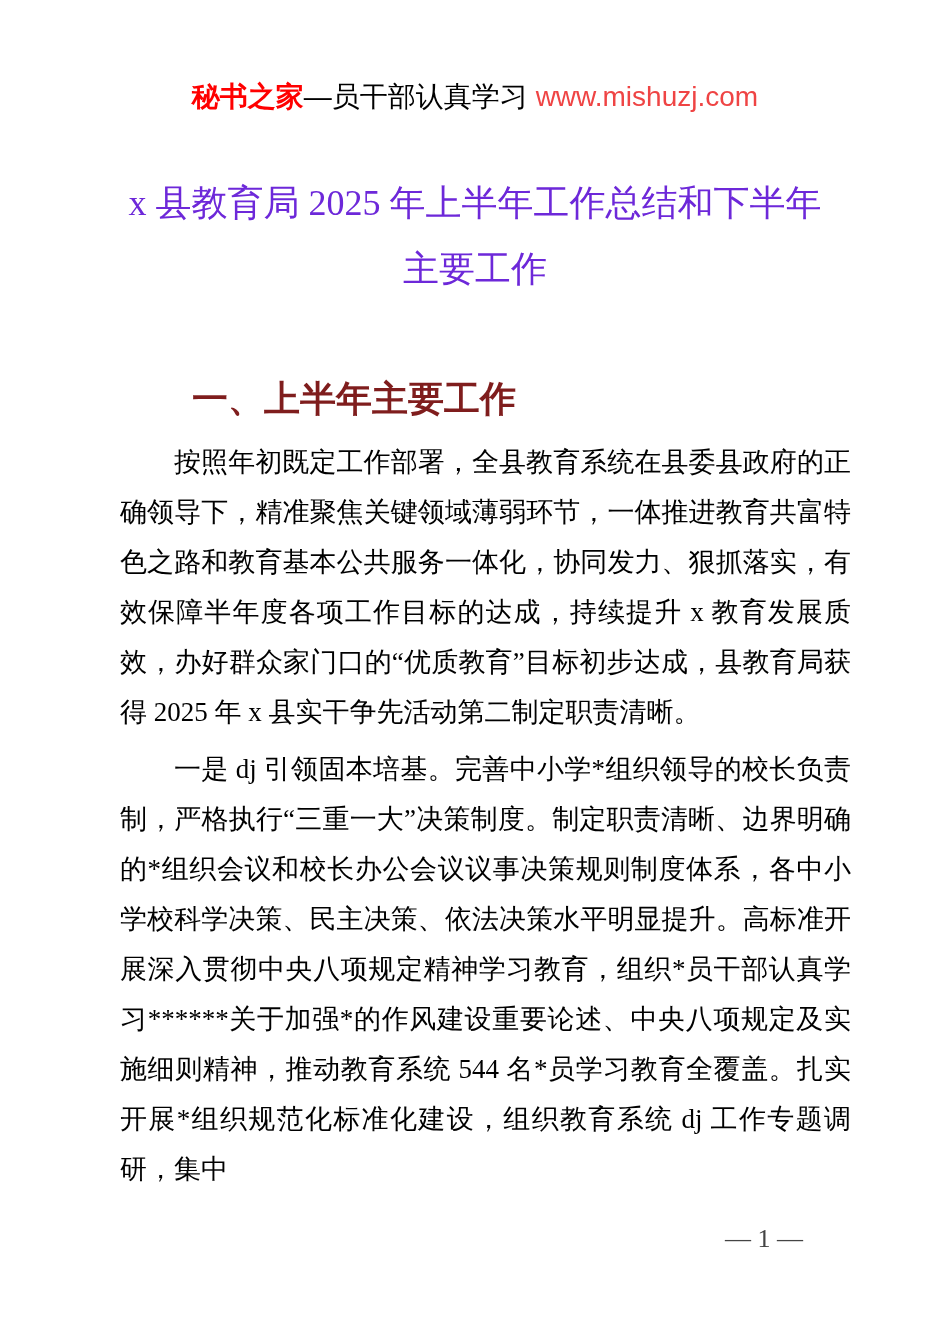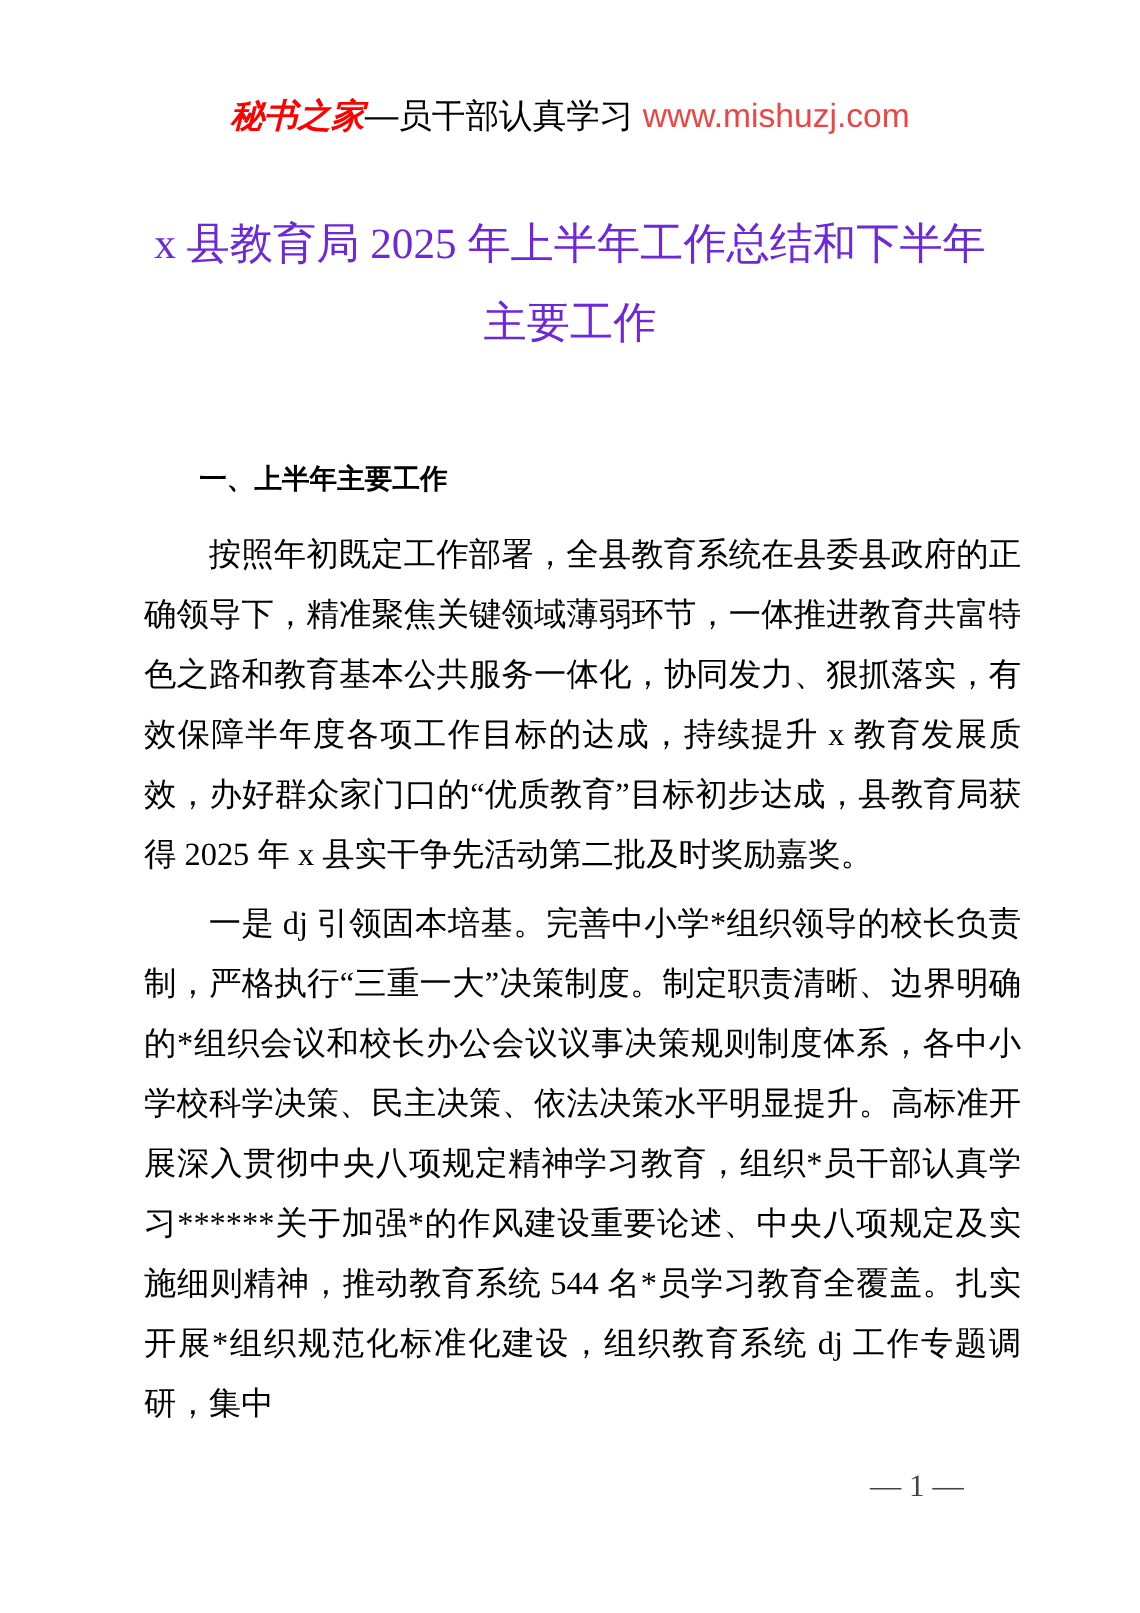--- a/index.html
+++ b/index.html
@@ -19,42 +19,41 @@
   .site-header {
     padding-top: 80px;
     text-align: center;
     font-family: "Liberation Sans", sans-serif;
     font-size: 28px;
     line-height: 34px;
     white-space: pre-wrap;
   }
   .site-header .brand {
     font-weight: bold;
-    font-style: italic;
   }
   .site-header .tagline {
     color: #000000;
   }
   .doc-title {
     width: 700px;
     margin: 56px auto 0;
     text-align: center;
     font-size: 36px;
     line-height: 66px;
     font-weight: normal;
     color: #6d28d9;
     font-family: "Liberation Serif", serif;
   }
   .section-heading {
     margin: 72px 99px 0 120px;
-    font-size: 23px;
+    font-size: 36px;
     line-height: 50px;
     font-weight: bold;
     text-indent: 2em;
-    color: #000000;
+    color: #7f1d1d;
     font-family: "Liberation Sans", sans-serif;
   }
   .content {
     margin: 0 99px 0 120px;
     font-size: 27px;
     line-height: 50px;
     text-align: justify;
     color: #000000;
   }
   .para {
@@ -84,19 +83,19 @@
 
 <div class="page">
 
   <div class="site-header"><span class="brand" style="color: rgb(255, 0, 0);">秘书之家</span><span class="tagline">—员干部认真学习 </span><span class="url" style="color: #ef4444;">www.mishuzj.com</span></div>
 
   <h1 class="doc-title">x 县教育局 2025 年上半年工作总结和下半年主要工作</h1>
 
   <h2 class="section-heading">一、上半年主要工作</h2>
 
   <div class="content" id="paragraphs">
-      <p class="para"><span>按照年初既定工作部署，全县教育系统在县委县政府的正确领导下，精准聚焦关键领域薄弱环节，一体推进教育共富特色之路和教育基本公共服务一体化，协同发力、狠抓落实，有效保障半年度各项工作目标的达成，持续提升 x 教育发展质效，办好群众家门口的“优质教育”目标初步达成，县教育局获得 2025 年 x 县实干争先活动</span><b>第二</b><span>批及时奖励嘉奖。</span></p>
+      <p class="para"><span>按照年初既定工作部署，全县教育系统在县委县政府的正确领导下，精准聚焦关键领域薄弱环节，一体推进教育共富特色之路和教育基本公共服务一体化，协同发力、狠抓落实，有效保障半年度各项工作目标的达成，持续提升 x 教育发展质效，办好群众家门口的“优质教育”目标初步达成，县教育局获得 2025 年 x 县实干争先活动</span><b>第二</b><span>制定职责清晰。</span></p>
       <p class="para"><b>一是</b><span> dj 引领固本培基。完善中小学*组织领导的校长负责制，严格执行“三重一大”决策制度。制定职责清晰、边界明确的*组织会议和校长办公会议议事决策规则制度体系，各中小学校科学决策、民主决策、依法决策水平明显提升。高标准开展深入贯彻中央八项规定精神学习教育，组织*员干部认真学习******关于加强*的作风建设重要论述、中央八项规定及实施细则精神，推动教育系统 544 名*员学习教育全覆盖。扎实开展*组织规范化标准化建设，组织教育系统 dj 工作专题调研，集中</span></p>
     </div>
 
   <div class="page-footer"><span>— 1 —</span></div>
 
 </div>
 
 </body></html>

